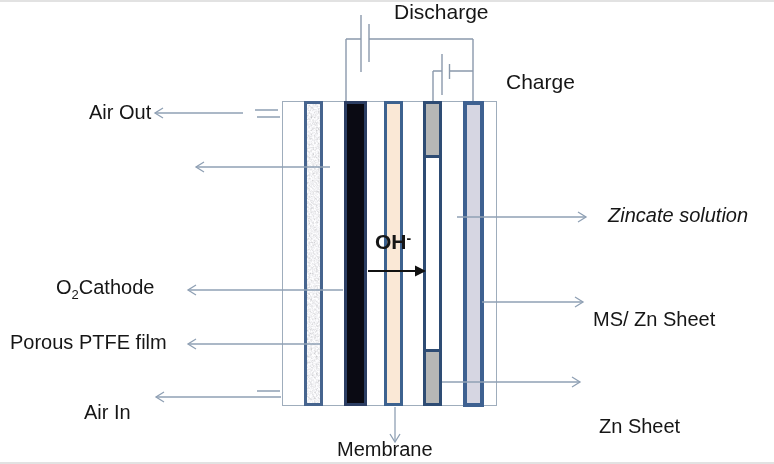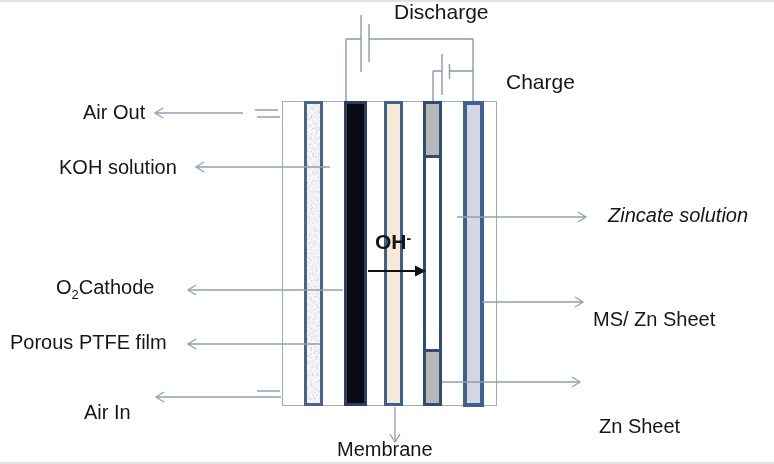--- a/index.html
+++ b/index.html
@@ -112,22 +112,21 @@
     <path class="ptr" d="M395 407 V441"></path>
     <polyline class="ptr" points="390,434 395,442 400,434"></polyline>
 
     <path d="M368 271 H416" stroke="#111" stroke-width="2.2" fill="none"></path>
     <polygon points="426,271 415,265.5 415,276.5" fill="#111"></polygon>
   </svg>
 
   <div class="lbl labels big" style="left:394px;top:0px;">Discharge</div>
   <div class="lbl labels big" style="left:506px;top:70px;">Charge</div>
 
-  <div class="lbl labels" style="left:83px;top:101px;text-align:right;">Air Out</div>
-  <div class="lbl labels" style="left:59px;top:156px;">KOH solution</div>
+  <div class="lbl labels" style="left:89px;top:101px;text-align:right;">Air Out</div>
 
   <div class="lbl labels" style="left:56px;top:276px;"><span>O</span><sub>2</sub><span class="rest">Cathode</span></div>
 
   <div class="lbl labels" style="left:10px;top:331px;">Porous PTFE film</div>
   <div class="lbl labels" style="left:84px;top:401px;">Air In</div>
   <div class="lbl labels" style="left:337px;top:438px;">Membrane</div>
 
   <div class="lbl labels" style="left:608px;top:204px;font-style:italic;">Zincate solution</div>
   <div class="lbl labels" style="left:593px;top:308px;">MS/ Zn Sheet</div>
   <div class="lbl labels" style="left:599px;top:370px;margin-top:45px;">Zn Sheet</div>

